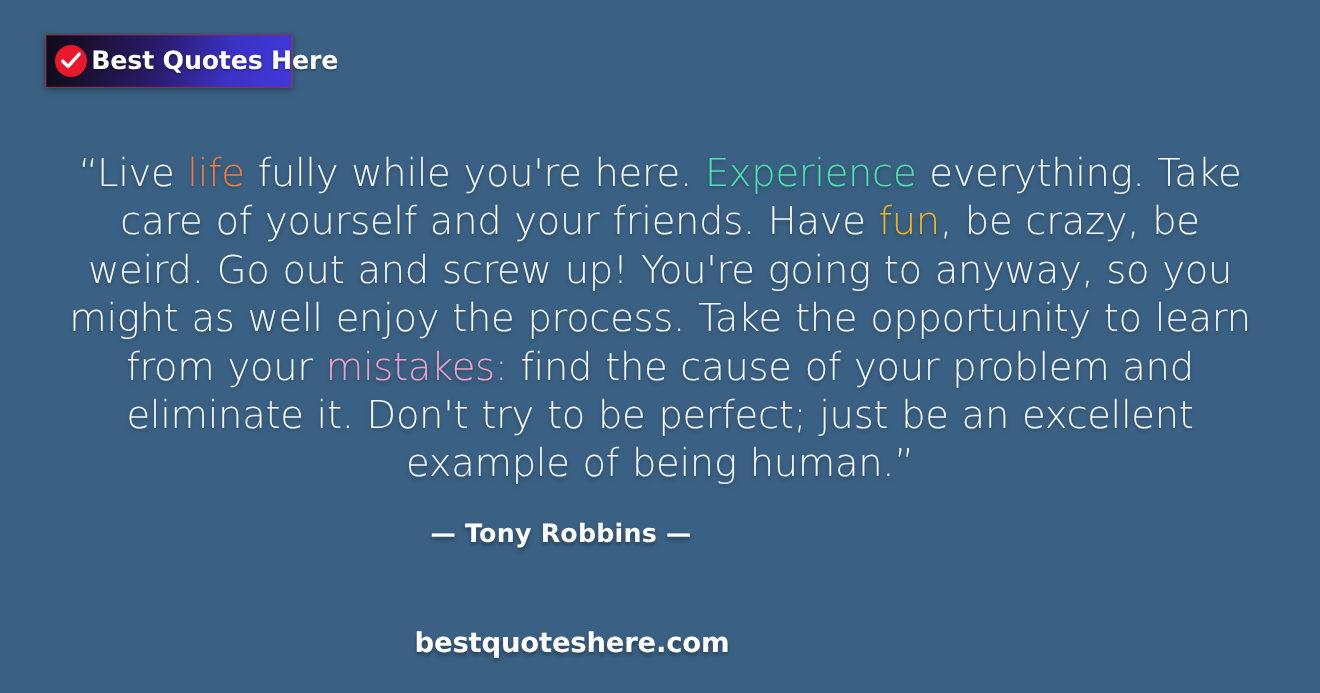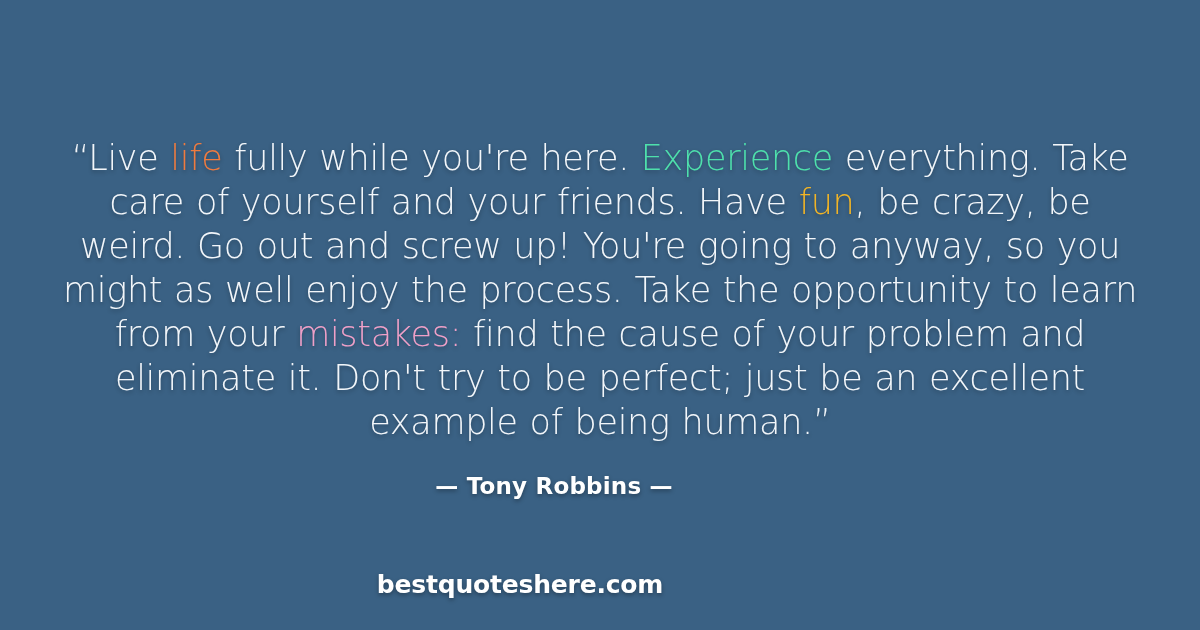--- a/index.html
+++ b/index.html
@@ -87,21 +87,20 @@
     left: 0;
     top: 473px;
     width: 1020px;
     text-align: center;
     color: #ffffff;
     font-family: "DejaVu Sans", sans-serif;
     font-size: 23px;
     font-weight: bold;
     letter-spacing: 0.2px;
     text-shadow: 0 2px 4px rgba(0,0,0,0.35);
-    margin-left: 44px;
   }
 
   
   .site {
     position: absolute;
     left: 0;
     top: 570px;
     width: 1040px;
     text-align: center;
     color: #ffffff;
@@ -110,20 +109,28 @@
     font-weight: bold;
     letter-spacing: -0.2px;
     text-shadow: 0 2px 4px rgba(0,0,0,0.35);
   }
 </style>
 </head>
 <body>
 
 <div class="canvas">
 
+  <div class="logo-badge">
+    <span class="logo-check">
+      <svg width="19" height="17" viewBox="0 0 19 17" aria-hidden="true">
+        <path d="M2 8.6 L7 13.4 L17 2.2" fill="none" stroke="#ffffff" stroke-width="3.1" stroke-linecap="round" stroke-linejoin="round"></path>
+      </svg>
+    </span>
+    <span class="logo-text">Best Quotes Here</span>
+  </div>
 
   <div class="quote-block">
     <span>“Live </span><span class="hl-life">life</span><span> fully while you're here. </span><span class="hl-experience">Experience</span><span> everything. Take care of yourself and your friends. Have </span><span class="hl-fun">fun</span><span>, be crazy, be weird. Go out and screw up! You're going to anyway, so you might as well enjoy the process. Take the opportunity to learn from your </span><span class="hl-mistakes">mistakes:</span><span> find the cause of your problem and eliminate it. Don't try to be perfect; just be an excellent example of being human.”</span>
   </div>
 
   <div class="author">— Tony Robbins —</div>
 
   <div class="site">bestquoteshere.com</div>
 
 </div>

